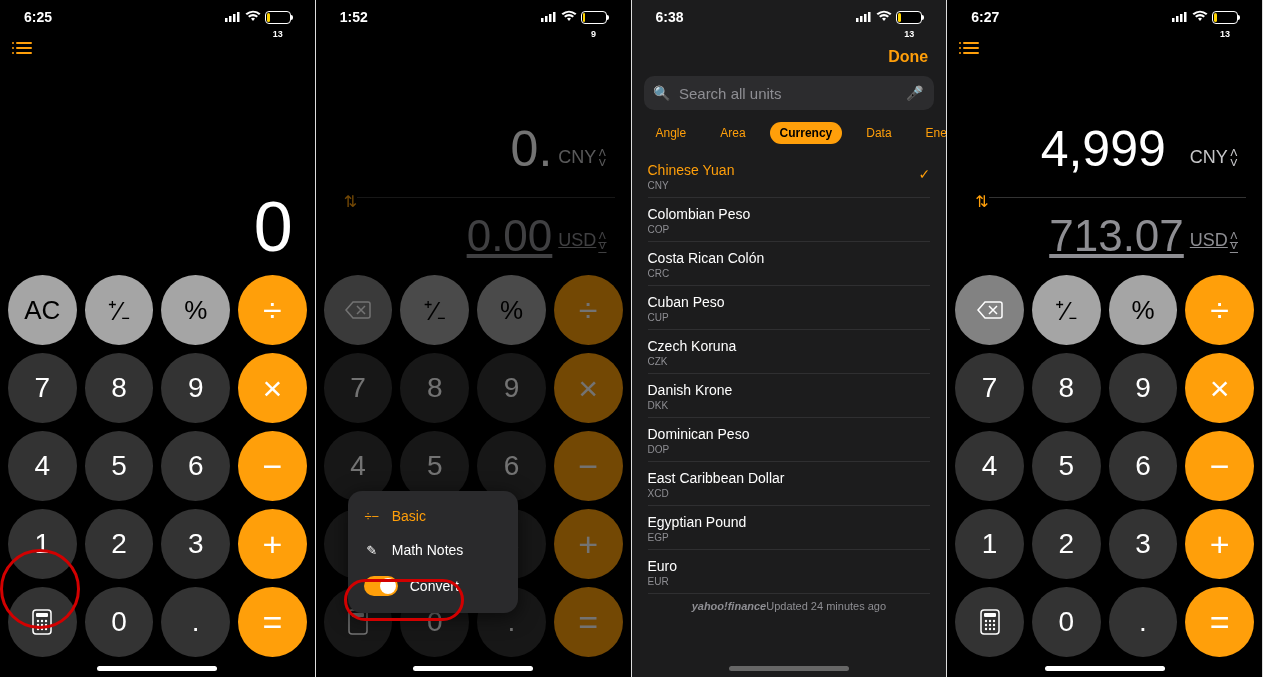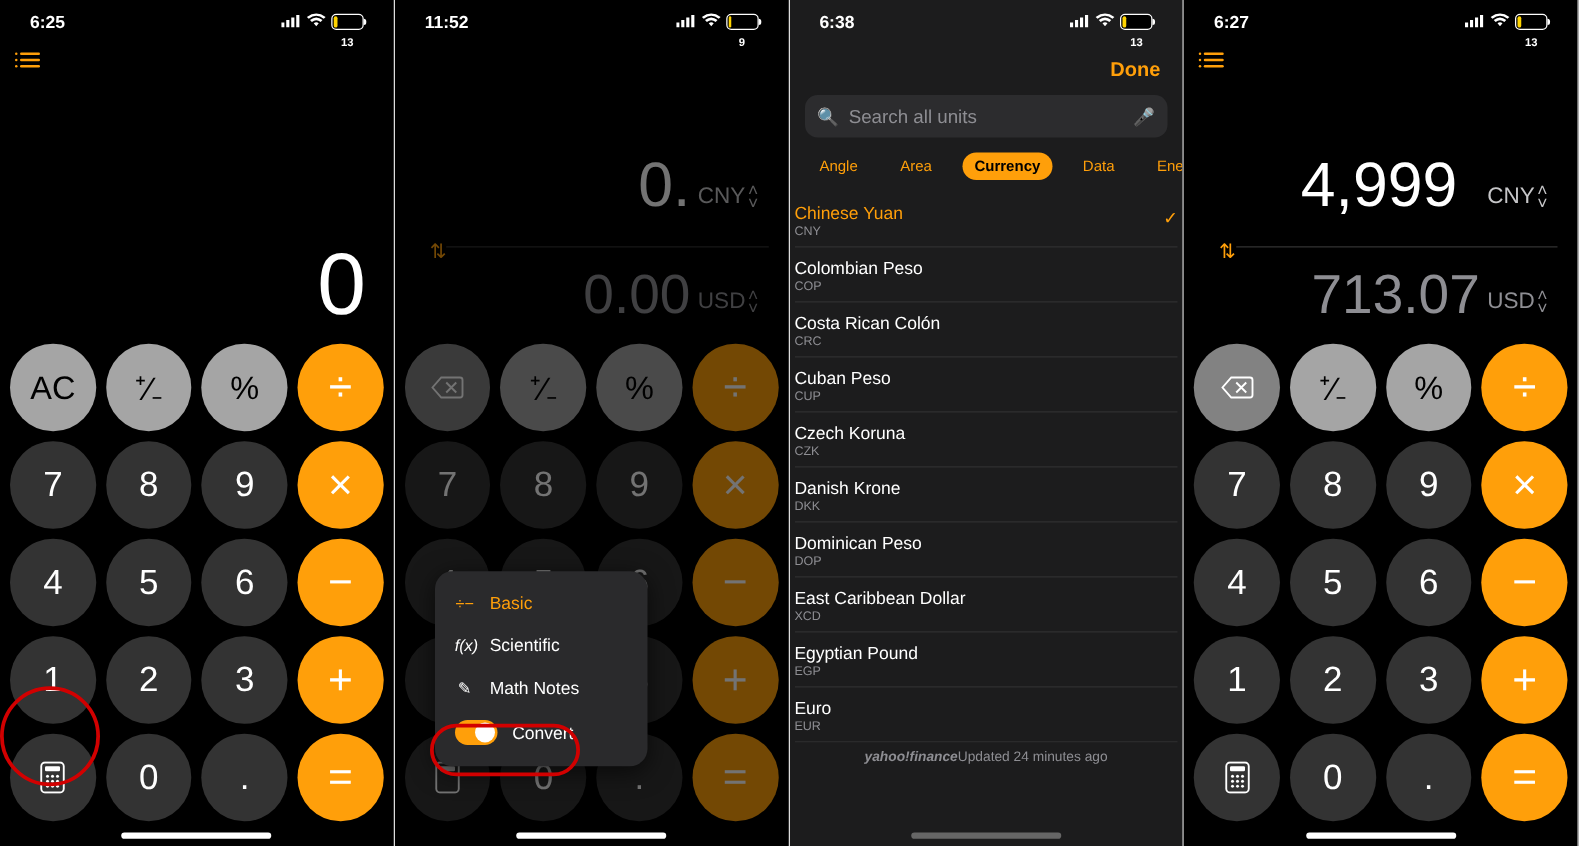--- a/index.html
+++ b/index.html
@@ -67,21 +67,21 @@
   }
   .btn.light { background:#a5a5a5; color:#000; font-size:26px; }
   .btn.dark  { background:#333; color:#fff; }
   .btn.op    { background:#ff9f0a; color:#fff; font-size:34px; }
   .btn.del   { background:#828282; color:#fff; }
 
   .dimmer { filter: brightness(0.45); }
 
   
   .conv-line { display:flex; align-items:flex-end; justify-content:flex-end; gap:6px; padding-right:8px; margin-bottom:6px; }
-  .conv-line.sec { color:#8e8e93; }
+  .conv-line.sec { color:#8e8e93;text-decoration:underline; }
   .conv-val { font-weight:300; }
   .conv-cur { font-size:18px; display:flex; align-items:center; gap:2px; padding-bottom:10px; }
   .conv-cur .sorter { font-size:14px; line-height:10px; display:flex; flex-direction:column; }
   .swap-icon { color:#ff9f0a; font-size:16px; padding-left:12px; align-self:flex-start; padding-top:8px;}
 
   
   .popup {
     position:absolute; left:32px; bottom:64px;
     background:#2a2a2c; border-radius:14px;
     width: 170px; padding:8px 0;
@@ -122,21 +122,21 @@
   }
   .search .mag { font-size:14px; }
   .search .ph { flex:1; }
   .search .mic { font-size:14px; }
   .categories {
     display:flex; gap:14px; padding:12px 14px 10px; font-size:12px;
     color:#ff9f0a; white-space:nowrap; overflow:hidden;
   }
   .cat { padding:4px 10px; border-radius:12px; }
   .cat.sel { background:#ff9f0a; color:#000; font-weight:600; }
-  .unit-list { padding:0 4px; overflow:hidden; }
+  .unit-list { padding:0 16px; overflow:hidden; }
   .unit-row { border-bottom:1px solid #2f2f31; padding:8px 0 6px; display:flex; justify-content:space-between; align-items:flex-start; }
   .unit-name { color:#fff; font-size:14px; }
   .unit-name.sel { color:#ff9f0a; }
   .unit-code { color:#8e8e93; font-size:10px; margin-top:2px; }
   .unit-check { color:#ff9f0a; font-size:14px; padding-top:4px; }
   .footer3 {
     display:flex; justify-content:center; padding:6px 16px 0;
     color:#8e8e93; font-size:11px;
   }
   .footer3 .brand { font-style:italic; font-weight:700; }
@@ -215,21 +215,21 @@
       <div class="btn op">=</div>
     </div>
   </div>
   <div class="red-circle" style="left:0px; bottom:48px; width:80px; height:80px;"></div>
   <div class="home-indicator"></div>
 </div>
 
 <div class="phone">
   <div class="col">
     <div class="status">
-      <span>11:52</span>
+      <span>1:52</span>
       <span class="status-right">
         <span><svg width="16" height="11" viewBox="0 0 16 11">
               <rect x="0" y="7" width="2.5" height="4" fill="#fff"></rect>
               <rect x="4" y="5" width="2.5" height="6" fill="#fff"></rect>
               <rect x="8" y="3" width="2.5" height="8" fill="#fff"></rect>
               <rect x="12" y="1" width="2.5" height="10" fill="#fff"></rect>
             </svg></span>
         <span><svg width="16" height="12" viewBox="0 0 16 12">
               <path d="M8 11 L6 8.5 Q8 7 10 8.5 Z M3 6 Q8 2 13 6 L11.5 7.5 Q8 4.8 4.5 7.5 Z M0.5 3.5 Q8 -2 15.5 3.5 L14 5 Q8 0 2 5 Z" fill="#fff"></path>
             </svg></span>
@@ -290,24 +290,20 @@
         </div>
       <div class="btn dark">0</div>
       <div class="btn dark">.</div>
       <div class="btn op">=</div>
     </div>
   </div>
   <div class="popup">
     <div class="popup-row active">
         <span class="picon">÷−</span>
         <span>Basic</span>
-      </div>
-    <div class="popup-row">
-        <span class="picon"><i>f(x)</i></span>
-        <span>Scientific</span>
       </div>
     <div class="popup-row">
         <span class="picon">✎</span>
         <span>Math Notes</span>
       </div>
     <div class="popup-row">
         <span class="toggle"></span>
         <span>Convert</span>
       </div>
   </div>

